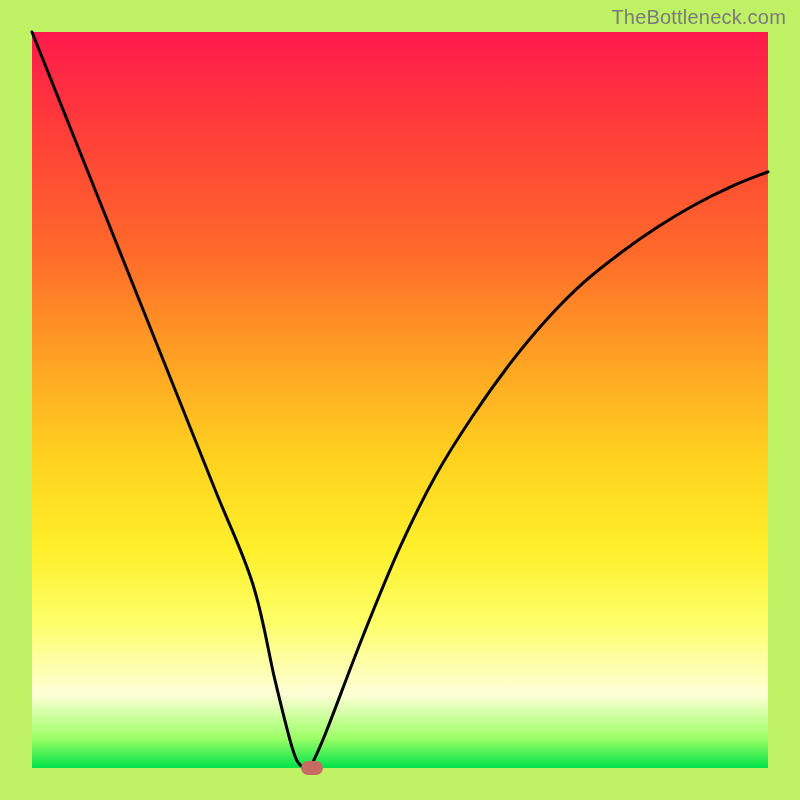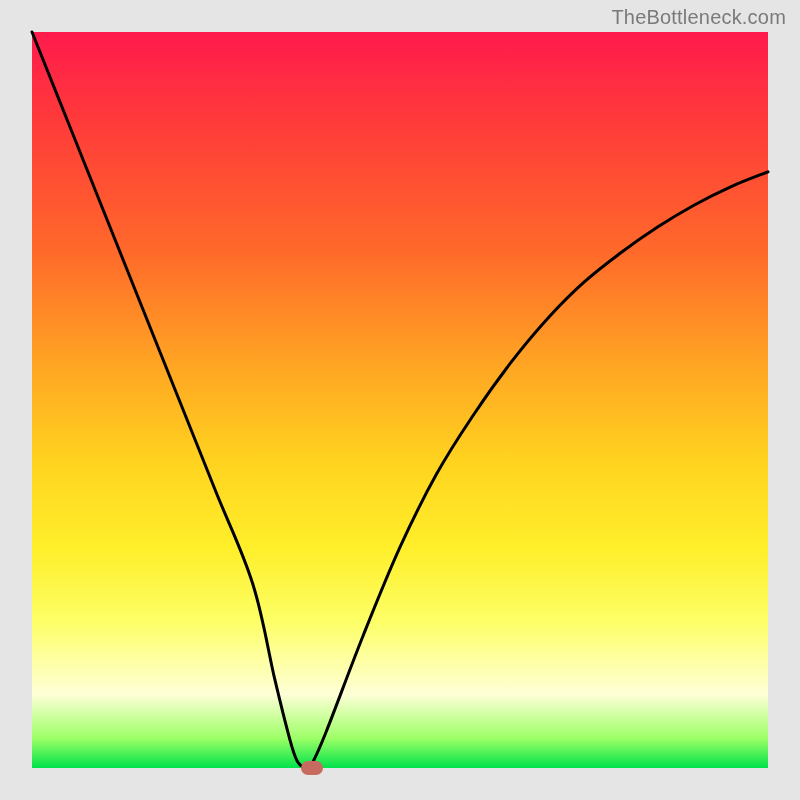--- a/index.html
+++ b/index.html
@@ -10,21 +10,21 @@
     background: #000;
     overflow: hidden;
     font-family: Arial, Helvetica, sans-serif;
   }
   .frame {
     position: absolute;
     left: 0;
     top: 0;
     width: 800px;
     height: 800px;
-    background: #e5e5e5;
+    background: #bef264;
   }
   .plot {
     position: absolute;
     left: 32px;
     top: 32px;
     width: 736px;
     height: 736px;
     
     background: linear-gradient(
       to bottom,

